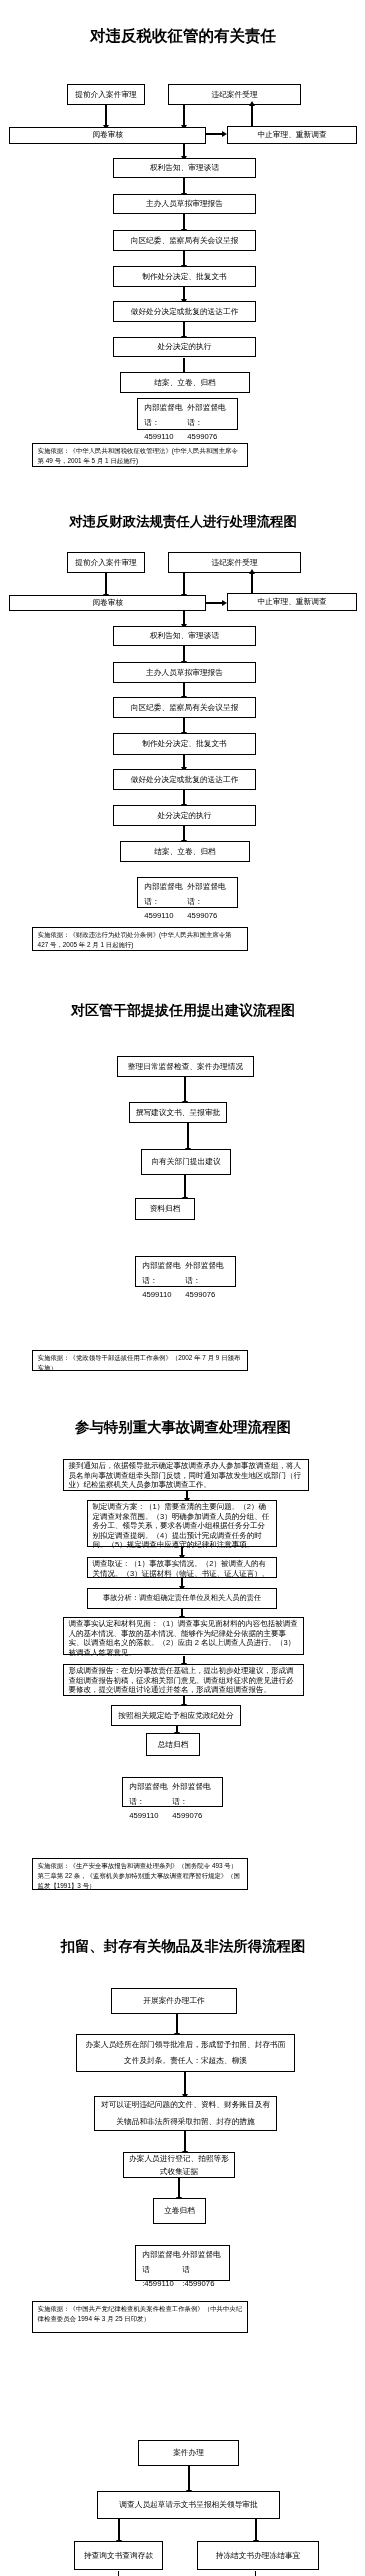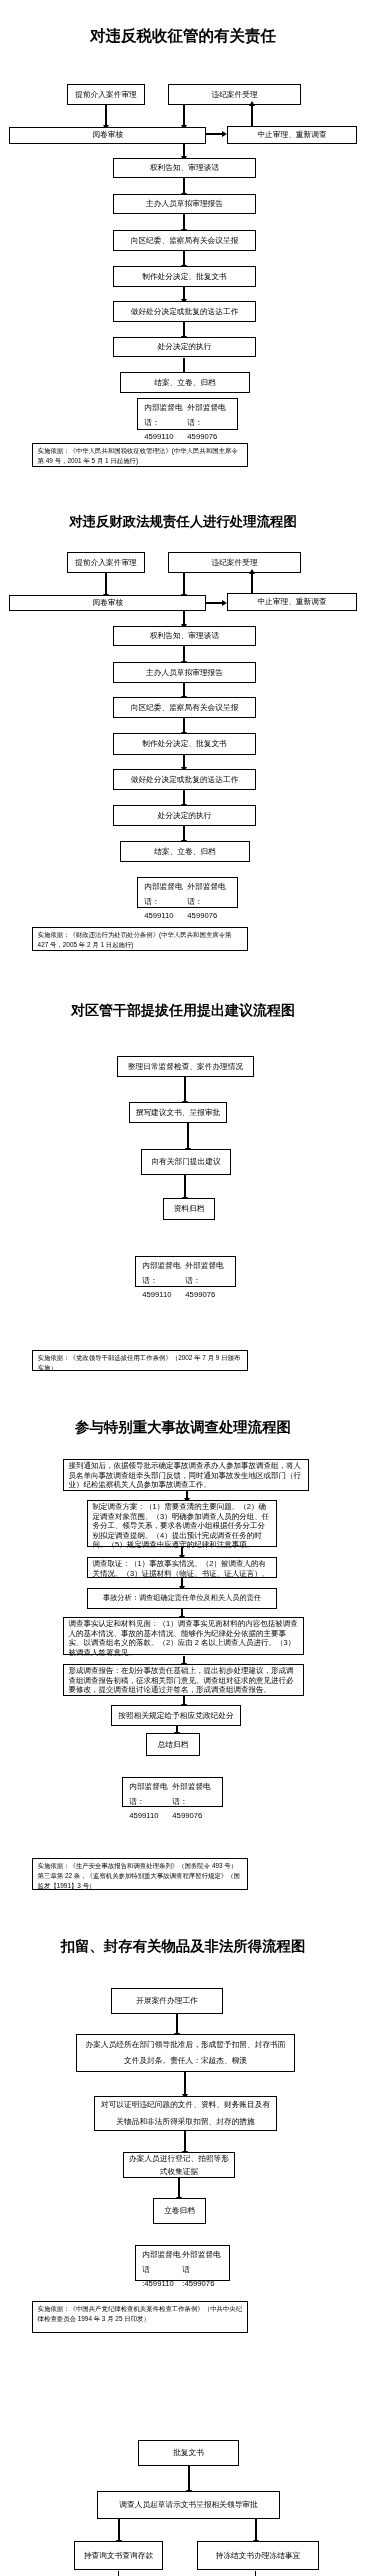--- a/index.html
+++ b/index.html
@@ -97,21 +97,21 @@
   </div>
 
   <div class="sec" style="top:979px;height:422px">
     <div class="title" style="top:20.6px;font-size:14px">对区管干部提拔任用提出建议流程图</div>
     <div class="box" style="left:117px;top:77px;width:137px;height:21px">整理日常监督检查、案件办理情况</div>
     <div class="arr v down" style="left:184px;top:98px;height:24px"></div>
     <div class="box" style="left:129px;top:123px;width:98px;height:20.6px">撰写建议文书、呈报审批</div>
     <div class="arr v down" style="left:187px;top:144px;height:25px"></div>
     <div class="box" style="left:141px;top:170px;width:90px;height:26px">向有关部门提出建议</div>
     <div class="arr v down" style="left:184px;top:195px;height:23px"></div>
-    <div class="box" style="left:163px;top:219px;width:52px;height:22px">资料归档</div>
+    <div class="box" style="left:135px;top:219px;width:60px;height:22px">资料归档</div>
     <div class="phone" style="left:135px;top:277px;width:101px;height:31px">
       <div>内部监督电话：4599110</div>
       <div>外部监督电话：4599076</div>
     </div>
     <div class="basis" style="left:32px;top:371px;width:216px;height:20.6px">实施依据：《党政领导干部选拔任用工作条例》（2002 年 7 月 9 日颁布实施）</div>
   </div>
 
   <div class="sec" style="top:1401px;height:520px">
     <div class="title" style="top:15.5px;font-size:14.4px">参与特别重大事故调查处理流程图</div>
     <div class="box p" style="left:63px;top:58px;width:246px;height:32px">接到通知后，依据领导批示确定事故调查承办人参加事故调查组，将人员名单向事故调查组牵头部门反馈，同时通知事故发生地区或部门（行业）纪检监察机关人员参加事故调查工作。</div>
@@ -131,38 +131,38 @@
     <div class="box" style="left:146px;top:332px;width:54px;height:23px">总结归档</div>
     <div class="phone" style="left:122px;top:376px;width:101px;height:30px">
       <div>内部监督电话：4599110</div>
       <div>外部监督电话：4599076</div>
     </div>
     <div class="basis" style="left:32px;top:457px;width:216px;height:32px">实施依据：《生产安全事故报告和调查处理条列》（国务院令 493 号）第三章第 22 条，《监察机关参加特别重大事故调查程序暂行规定》（国监发【1991】3 号）</div>
   </div>
 
   <div class="sec" style="top:1922px;height:459px">
     <div class="title" style="top:14.4px;font-size:14.4px">扣留、封存有关物品及非法所得流程图</div>
-    <div class="box" style="left:111px;top:66px;width:112px;height:26px">开展案件办理工作</div>
+    <div class="box" style="left:111px;top:66px;width:126px;height:26px">开展案件办理工作</div>
     <div class="arr v down" style="left:176px;top:92px;height:19px"></div>
     <div class="box" style="left:76px;top:112px;width:219px;height:38px;line-height:2.1">办案人员经所在部门领导批准后，形成暂予扣留、封存书面文件及封条。责任人：宋超杰、柳溪</div>
     <div class="arr v down" style="left:184px;top:149px;height:23px"></div>
     <div class="box" style="left:94px;top:174px;width:183px;height:35px;line-height:2.1">对可以证明违纪问题的文件、资料、财务账目及有关物品和非法所得采取扣留、封存的措施</div>
     <div class="arr v down" style="left:184px;top:208px;height:21px"></div>
     <div class="box" style="left:123px;top:230px;width:112px;height:26px;line-height:1.7">办案人员进行登记、拍照等形式收集证据</div>
     <div class="arr v down" style="left:178px;top:256px;height:19px"></div>
     <div class="box" style="left:153px;top:276px;width:53px;height:26px">立卷归档</div>
     <div class="phone" style="left:135px;top:323px;width:95px;height:36px">
       <div>内部监督电话 :4599110</div>
       <div>外部监督电话 :4599076</div>
     </div>
     <div class="basis" style="left:32px;top:379px;width:216px;height:32px">实施依据：《中国共产党纪律检查机关案件检查工作条例》（中共中央纪律检查委员会 1994 年 3 月 25 日印发）</div>
   </div>
 
   <div class="sec" style="top:2380px;height:474px">
-    <div class="box" style="left:138px;top:60px;width:101px;height:26px">批复文书</div>
+    <div class="box" style="left:138px;top:60px;width:101px;height:26px">案件办理</div>
     <div class="arr v down" style="left:188px;top:86px;height:24px"></div>
     <div class="box" style="left:97px;top:111px;width:183px;height:28px">调查人员起草请示文书呈报相关领导审批</div>
     <div class="arr v down" style="left:118px;top:139px;height:21.6px"></div>
     <div class="arr v down" style="left:255px;top:139px;height:21.6px"></div>
     <div class="box" style="left:74px;top:161px;width:89px;height:29px">持查询文书查询存款</div>
     <div class="box" style="left:197px;top:161px;width:122px;height:29px">持冻结文书办理冻结事宜</div>
     <div class="ln" style="left:118px;top:191px;width:1px;height:26px"></div>
     <div class="ln" style="left:255px;top:191px;width:1px;height:26px"></div>
 
   </div>

